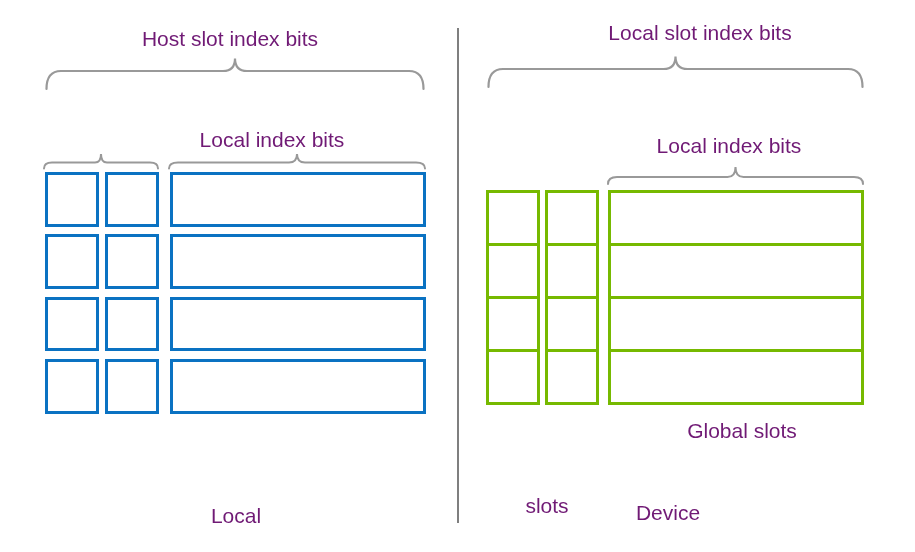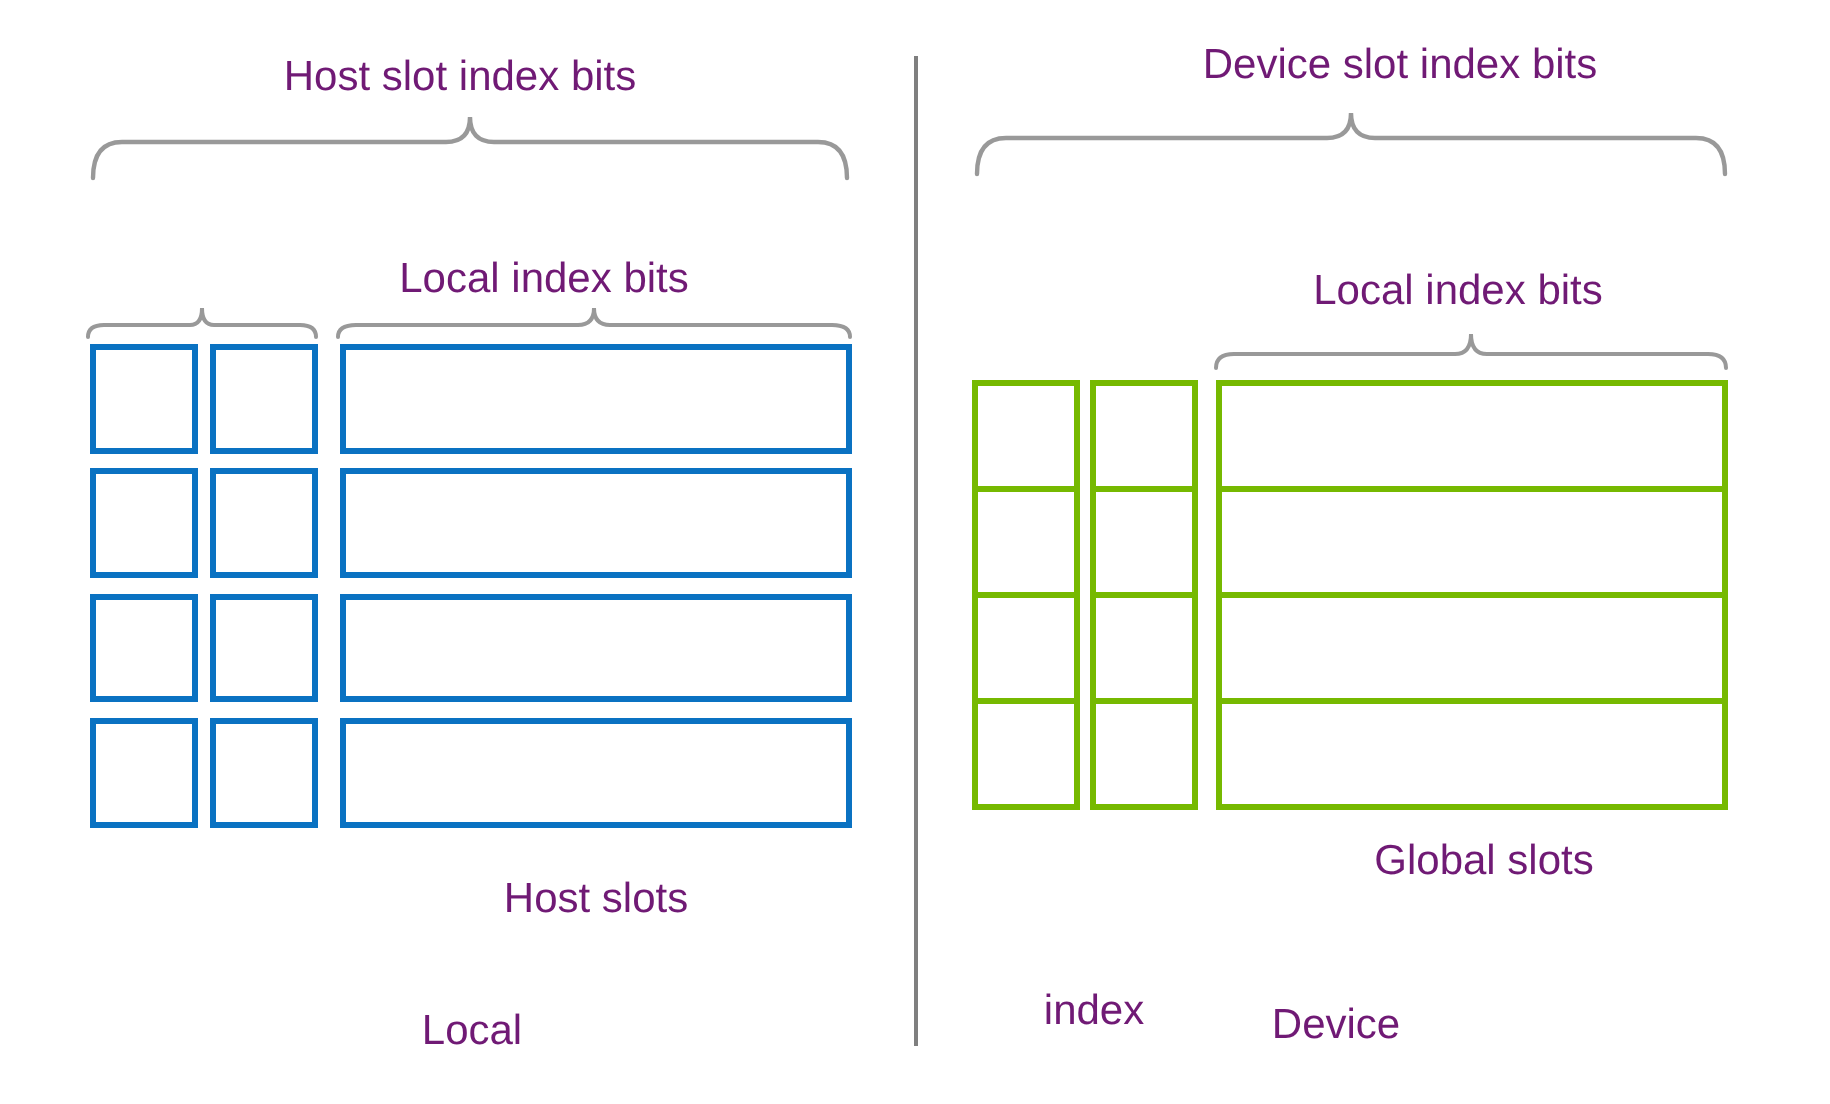--- a/index.html
+++ b/index.html
@@ -85,26 +85,25 @@
   <div class="blue-box" style="left:170px; top:234px; width:256px; height:55px;"></div>
 
   <div class="blue-box" style="left:45px;  top:297px; width:54px;  height:54px;"></div>
   <div class="blue-box" style="left:105px; top:297px; width:54px;  height:54px;"></div>
   <div class="blue-box" style="left:170px; top:297px; width:256px; height:54px;"></div>
 
   <div class="blue-box" style="left:45px;  top:359px; width:54px;  height:55px;"></div>
   <div class="blue-box" style="left:105px; top:359px; width:54px;  height:55px;"></div>
   <div class="blue-box" style="left:170px; top:359px; width:256px; height:55px;"></div>
 
-  <div class="label" style="left:298px; top:438px;">Host slots</div>
   <div class="label" style="left:236px; top:504px;">Local</div>
 
   <div id="divider"></div>
 
-  <div class="label" style="left:700px; top:21px;">Device slot index bits</div>
+  <div class="label" style="left:700px; top:21px;">Local slot index bits</div>
 
   <div class="brace" style="left:487px; top:55px;">
     <svg width="377" height="34" viewBox="0 0 377 34">
       <path d="M 1.5 32 Q 1.5 14 16 14 L 176.5 14 Q 188.5 14 188.5 1.5 Q 188.5 14 200.5 14 L 361 14 Q 375.5 14 375.5 32" fill="none" stroke="#999999" stroke-width="2.2" stroke-linecap="round"></path>
     </svg>
   </div>
 
   <div class="label" style="left:729px; top:134px;">Local index bits</div>
 
   <div class="brace" style="left:607px; top:166px;">
@@ -126,18 +125,18 @@
     <div class="green-cell"></div>
   </div>
   <div class="green-col" style="left:608px; top:190px; width:256px; height:215px;">
     <div class="green-cell"></div>
     <div class="green-cell"></div>
     <div class="green-cell"></div>
     <div class="green-cell"></div>
   </div>
 
   <div class="label two-line" style="left:547px; top:421px;"><br>
-    <span>index</span></div>
+    <span>slots</span></div>
 
   <div class="label" style="left:742px; top:419px;">Global slots</div>
   <div class="label" style="left:668px; top:501px;">Device</div>
 
 </div>
 
 </body></html>

